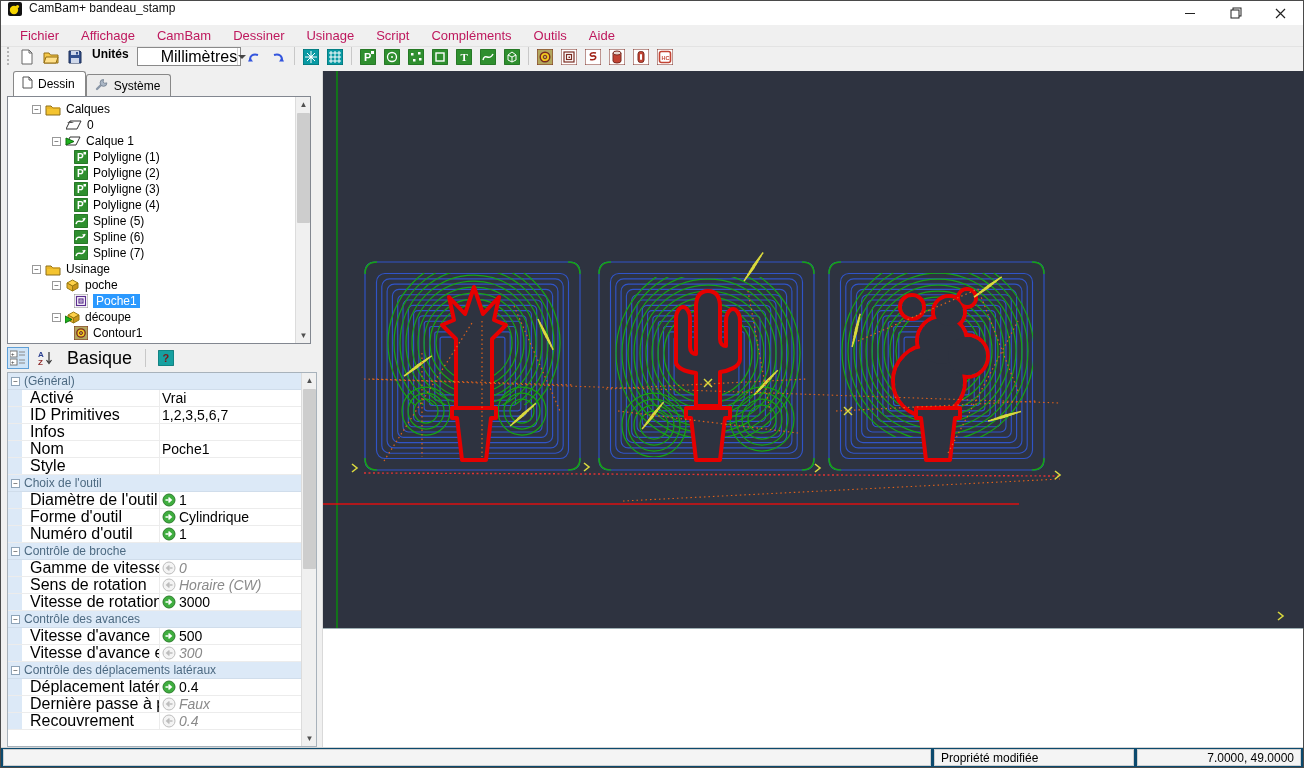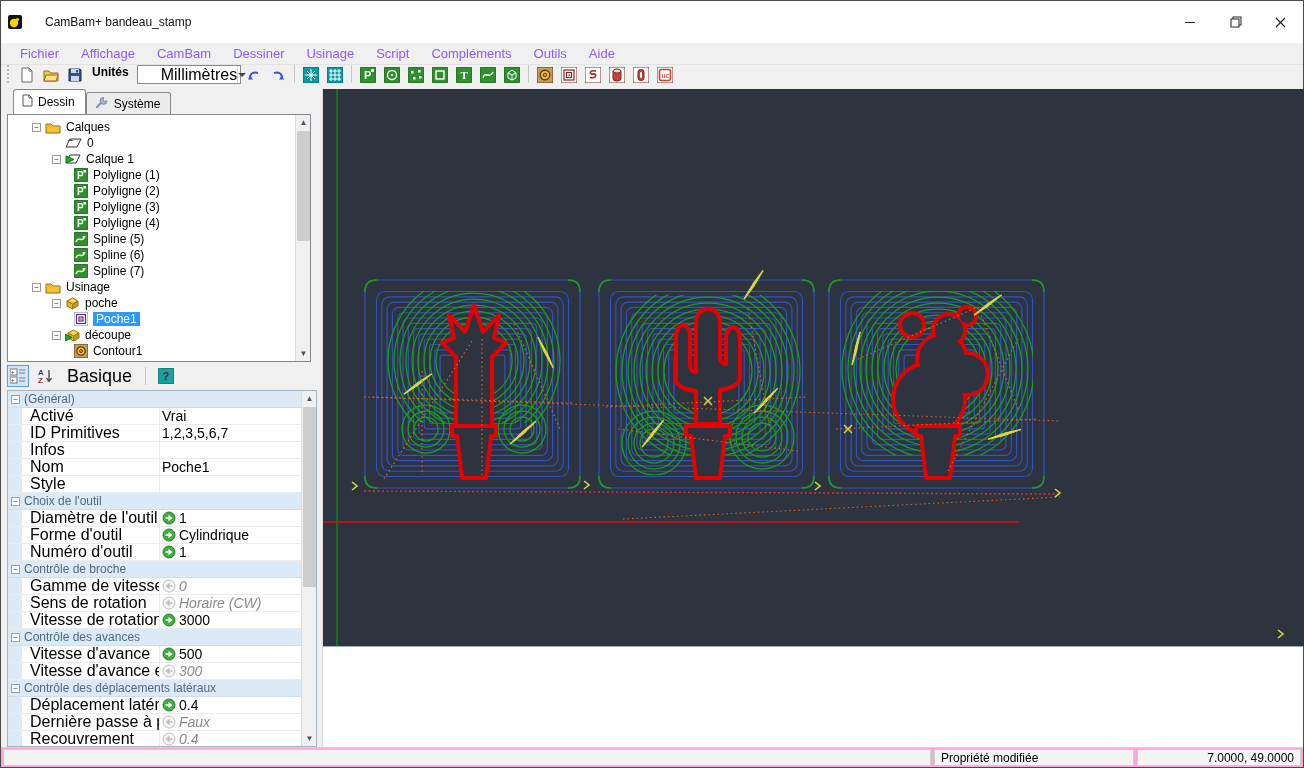--- a/index.html
+++ b/index.html
@@ -1,29 +1,29 @@
 <!DOCTYPE html>
 <html><head>
 <meta charset="utf-8">
 <style>
   * { margin:0; padding:0; box-sizing:border-box; }
   html,body { width:1304px; height:768px; overflow:hidden; }
   body { font-family:"Liberation Sans","DejaVu Sans",sans-serif; font-size:12px; background:#f0f0f0; color:#000; }
   .app { width:1304px; height:768px; display:flex; flex-direction:column; border:1px solid #4a4a4a; }
 
   
-  .titlebar { height:42px; background:#fff; display:flex; align-items:center; padding-left:6px; flex:0 0 auto;gap:16px; }
+  .titlebar { height:24px; background:#fff; display:flex; padding-left:6px; flex:0 0 auto; }
   .app-icon { width:16px; height:16px; margin-right:6px; display:inline-flex; }
   .title-text { font-size:12px; color:#111; }
   .win-controls { margin-left:auto; display:flex; height:100%; }
   .win-btn { width:45px; height:100%; display:flex; align-items:center; justify-content:center; color:#222; font-size:12px; }
 
   
   .menubar { height:22px; background:#f0f0f0; display:flex; align-items:center; padding-left:8px; flex:0 0 auto; border-bottom:1px solid #e3e3e3; }
-  .menu-item { padding:2px 11px; font-size:13px; color:#8b5cf6; cursor:default; }
+  .menu-item { padding:2px 11px; font-size:13px; color:#be185d; cursor:default; }
 
   
   .toolbar { height:24px; background:#f0f0f0; display:flex; align-items:flex-start; padding-left:4px; flex:0 0 auto; gap:2px; }
   .tb-grip { width:5px; height:18px; border-left:2px dotted #b5b5b5; margin:0 2px; }
   .tb-btn { width:22px; height:20px; display:flex; align-items:center; justify-content:center; }
   .tb-sep { width:1px; height:18px; background:#c8c8c8; margin:0 3px; }
   .units-label { font-weight:bold; font-size:12px; margin:0 6px 0 4px; }
   .units-select { width:104px; height:19px; background:#fff; border:1px solid #8a8a8a; display:flex; align-items:center; }
   .units-value { flex:1; padding-left:23px; font-size:16px; }
   .units-arrow { width:15px; height:100%; display:flex; align-items:center; justify-content:center; border-left:1px solid #d5d5d5; }
@@ -69,21 +69,21 @@
   .prow.cat { background:#dce9f7; color:#4d6a82; border-bottom:1px solid #d0ddeb; }
   .prow.cat .catbox { width:9px; height:9px; border:1px solid #8fa4b8; background:#fff; color:#333; font-size:8px; line-height:7px; text-align:center; margin:0 4px 0 3px; flex:0 0 auto; }
   .prow.cat .catlabel { font-size:12px; }
   .plabel { width:138px; flex:0 0 auto; padding-left:8px; font-size:16px; overflow:hidden; white-space:nowrap; border-right:1px solid #ececec; height:100%; display:flex; align-items:center; }
   .pval { flex:1; display:flex; align-items:center; gap:3px; padding-left:2px; height:100%; overflow:hidden; white-space:nowrap; }
   .pval .v { font-size:14px; }
   .pval .v.def { color:#8a8a8a; font-style:italic; }
   .picon { width:14px; height:14px; flex:0 0 auto; display:inline-flex; }
 
   
-  .statusbar { height:20px; flex:0 0 auto; background:#f9a8d4; border-top:1px solid #d4d4d4; display:flex; align-items:stretch; padding:1px 2px; gap:3px; }
+  .statusbar { height:20px; flex:0 0 auto; background:#0c4a6e; border-top:1px solid #d4d4d4; display:flex; align-items:stretch; padding:1px 2px; gap:3px; }
   .sb-cell { border:1px solid #cfcfcf; background:#f4f4f4; display:flex; align-items:center; padding:0 6px; font-size:12px; }
   .sb-fill { flex:1; }
   .sb-msg { width:200px; flex:0 0 auto; }
   .sb-coords { width:164px; flex:0 0 auto; justify-content:flex-end; }
 </style>
 </head>
 <body>
 
 <div class="app">
 

